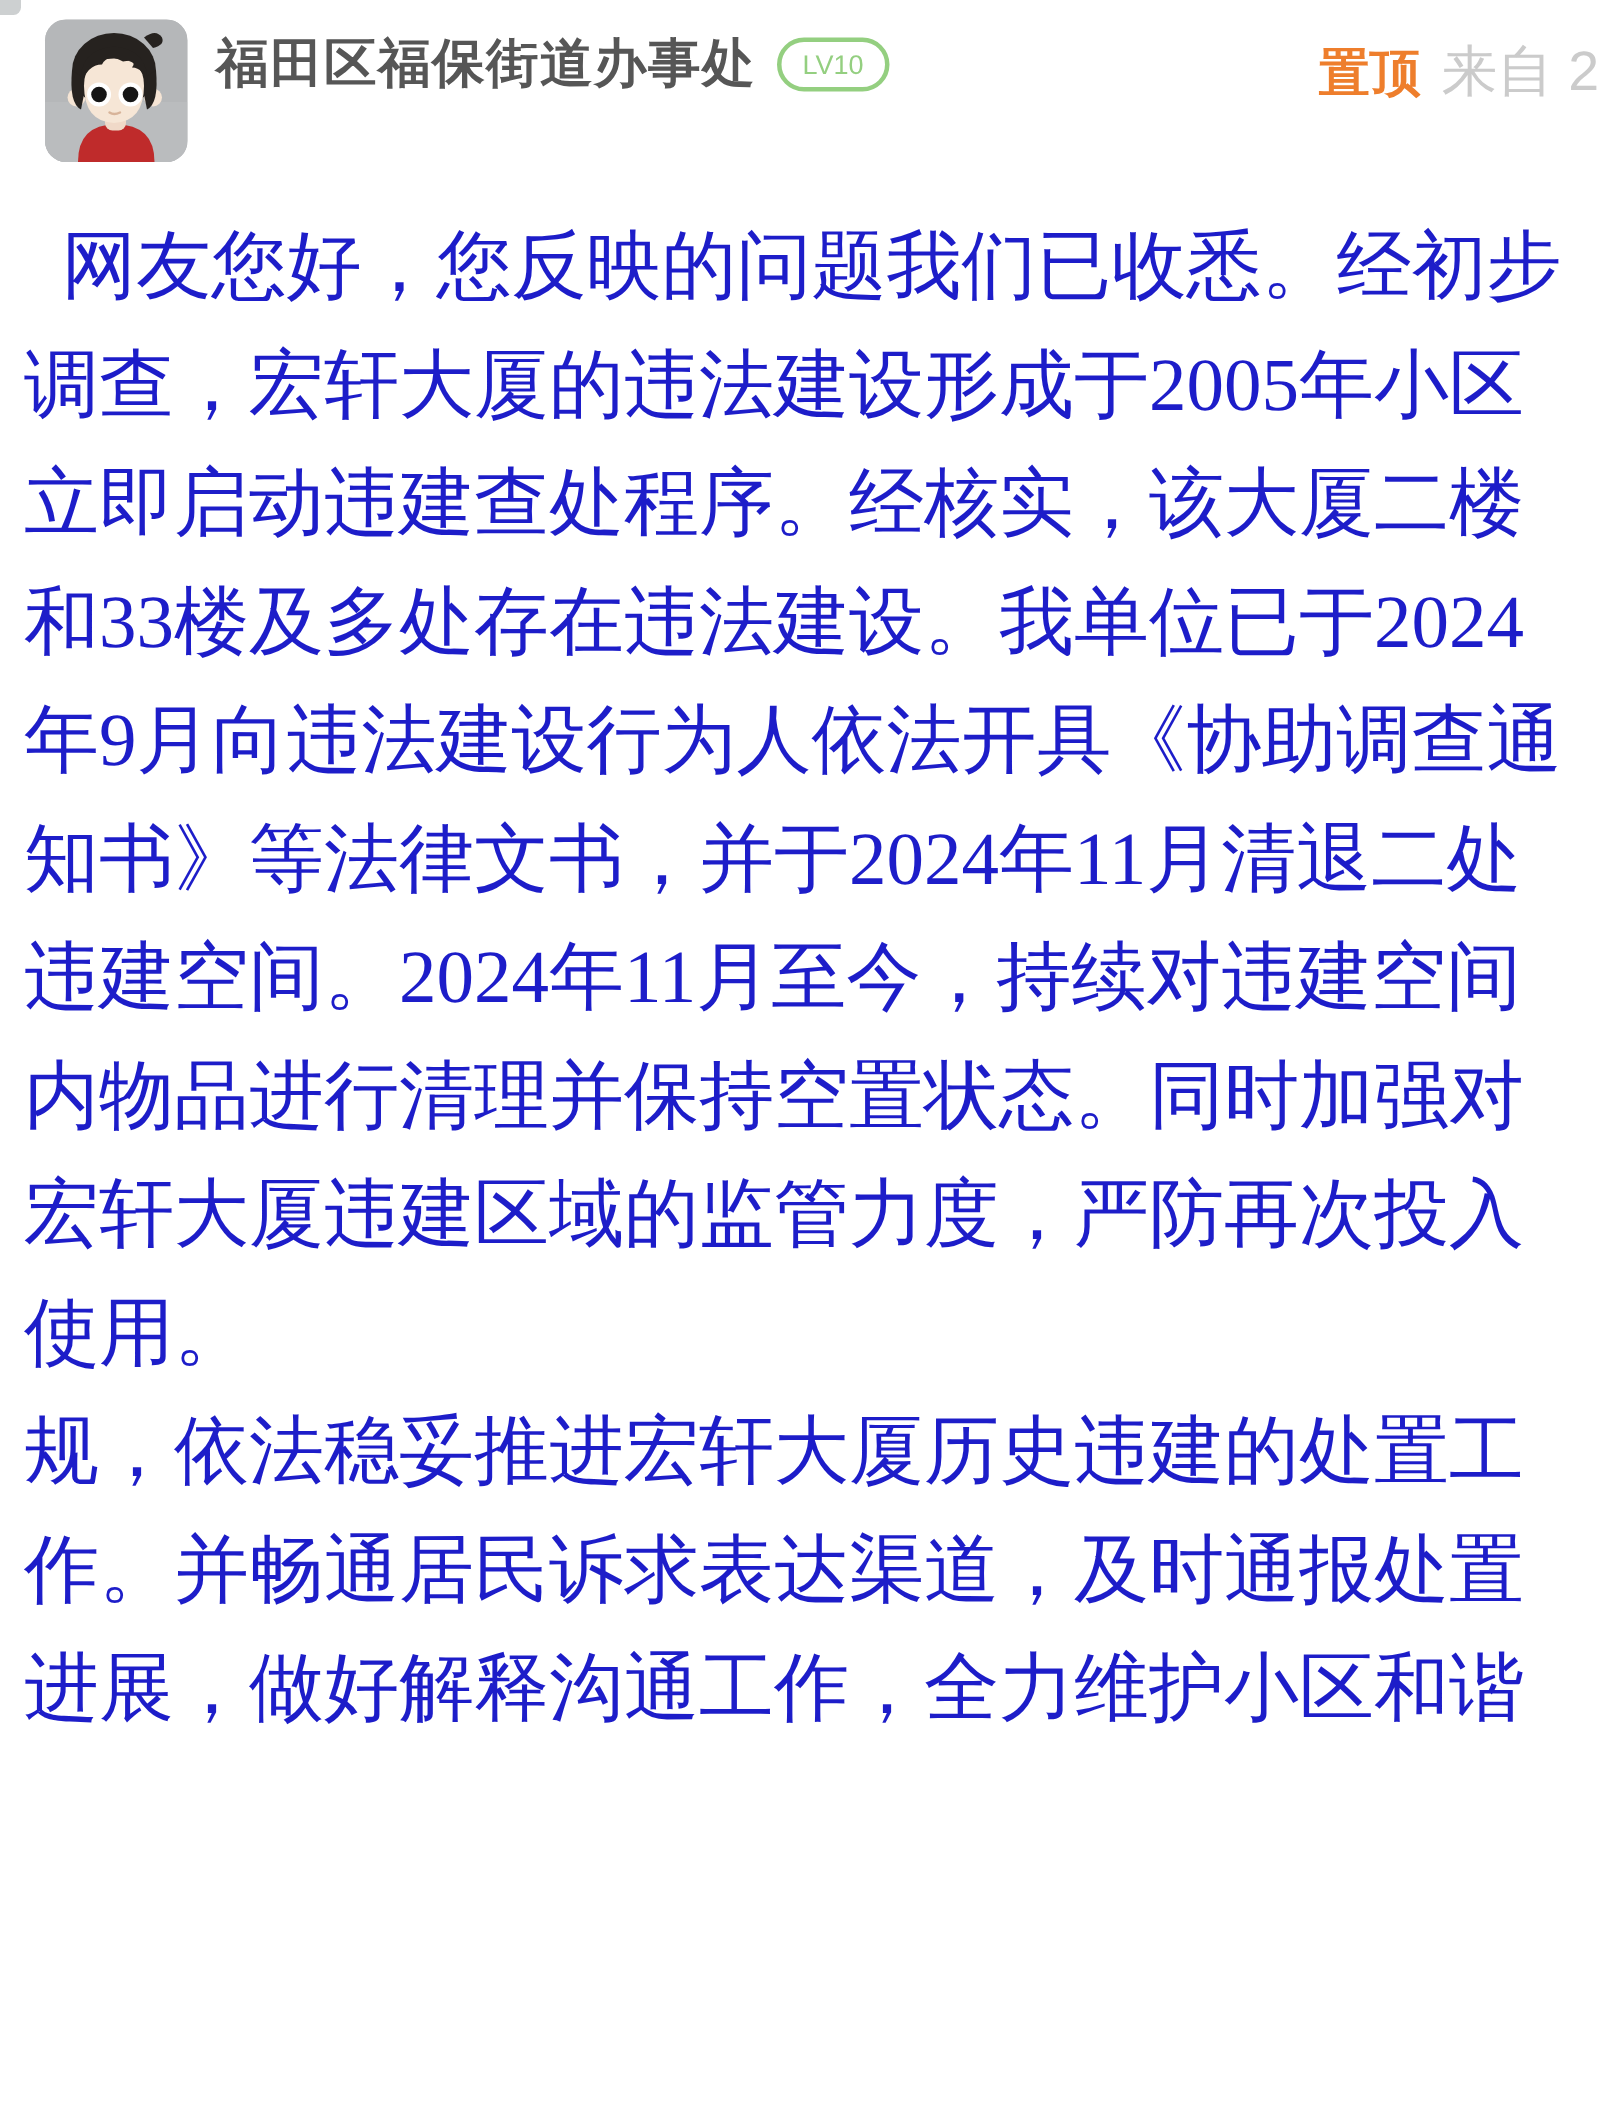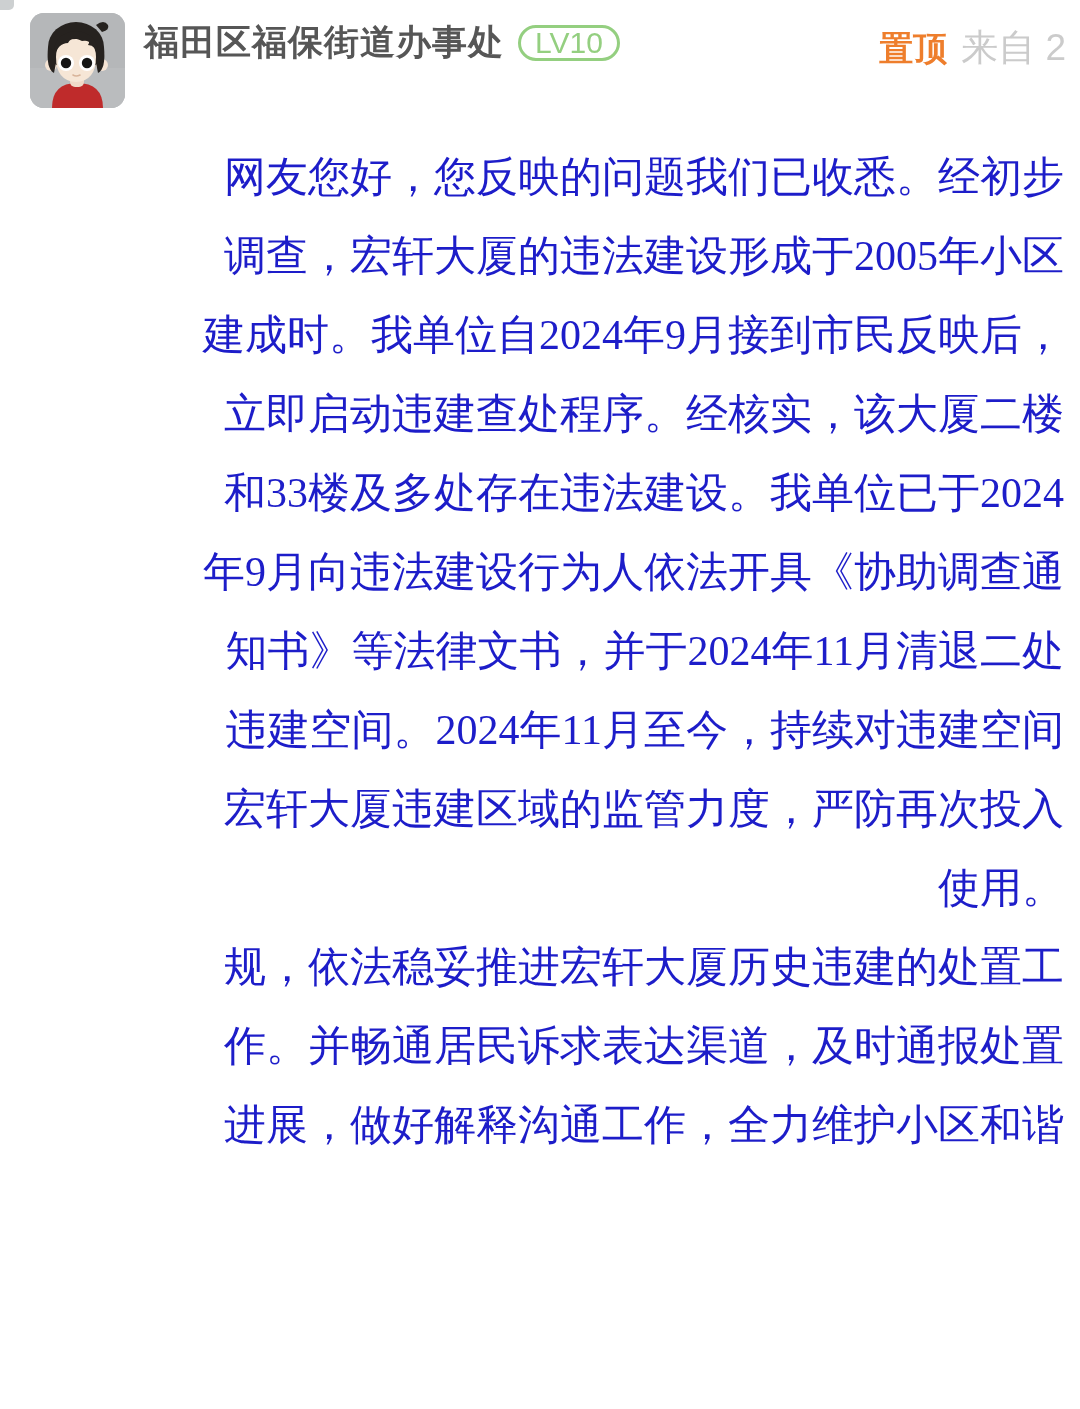--- a/index.html
+++ b/index.html
@@ -47,21 +47,21 @@
   .name-row{display:flex;align-items:center;}
   .username{
     font-size:35px;font-weight:700;color:var(--username-gray);
     letter-spacing:1px;white-space:nowrap;
   }
   .level-badge{
     margin-left:14px;
     display:inline-flex;align-items:center;justify-content:center;
     height:36px;padding:0 14px;
     border:3px solid var(--badge-green);border-radius:20px;
-    color:var(--badge-green);font-size:30px;font-weight:400;
+    color:var(--badge-green);font-size:18px;font-weight:400;
     line-height:1;background:#fff;
   }
   .meta-row{
     margin-top:9px;
     display:flex;align-items:center;column-gap:34px;
     font-size:30px;color:var(--meta-gray);white-space:nowrap;
   }
   .header-right{
     margin-left:auto;
     padding-top:10px;
@@ -73,26 +73,25 @@
   }
   .origin-label{
     color:#cbcbcb;font-size:37px;font-weight:400;
   }
   
   .post-body{
     padding:14px 16px 0 16px;
   }
   .body-line{
     font-family:"Liberation Serif","DejaVu Serif",serif;
-    font-size:42px;
+    font-size:50px;
     line-height:79px;
     color:var(--body-text);
     white-space:pre;
     letter-spacing:0px;
-    text-align:right;
   }
 </style>
 </head>
 <body>
 
 <div class="corner-artifact"></div>
 
 <div class="post-header">
 
   <div class="avatar">
@@ -137,26 +136,26 @@
     <span class="pinned-badge">置顶</span>
     <span class="origin-label">来自 2</span>
   </div>
 
 </div>
 
 <div class="post-body">
     <div>
       <div class="body-line">  网友您好，您反映的问题我们已收悉。经初步</div>
       <div class="body-line">调查，宏轩大厦的违法建设形成于2005年小区</div>
-      <div class="body-line">建成时。我单位自2024年9月接到市民反映后，</div>
       <div class="body-line">立即启动违建查处程序。经核实，该大厦二楼</div>
       <div class="body-line">和33楼及多处存在违法建设。我单位已于2024</div>
       <div class="body-line">年9月向违法建设行为人依法开具《协助调查通</div>
       <div class="body-line">知书》等法律文书，并于2024年11月清退二处</div>
       <div class="body-line">违建空间。2024年11月至今，持续对违建空间</div>
+      <div class="body-line">内物品进行清理并保持空置状态。同时加强对</div>
       <div class="body-line">宏轩大厦违建区域的监管力度，严防再次投入</div>
       <div class="body-line">使用。</div>
     </div>
     <div>
       <div class="body-line">规，依法稳妥推进宏轩大厦历史违建的处置工</div>
       <div class="body-line">作。并畅通居民诉求表达渠道，及时通报处置</div>
       <div class="body-line">进展，做好解释沟通工作，全力维护小区和谐</div>
     </div>
   </div>
 

